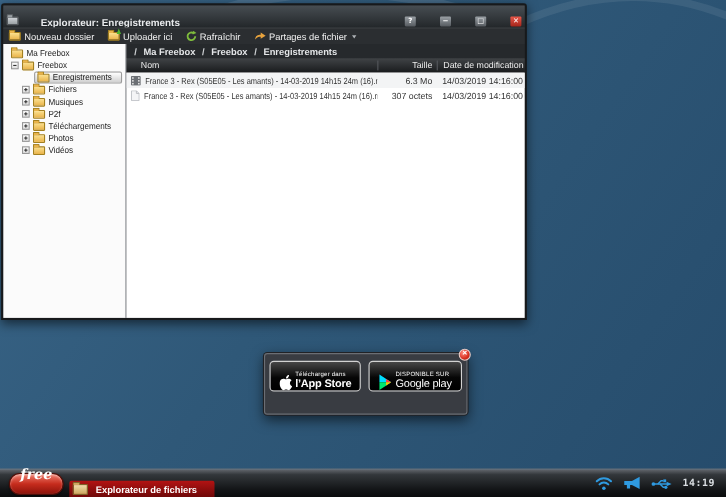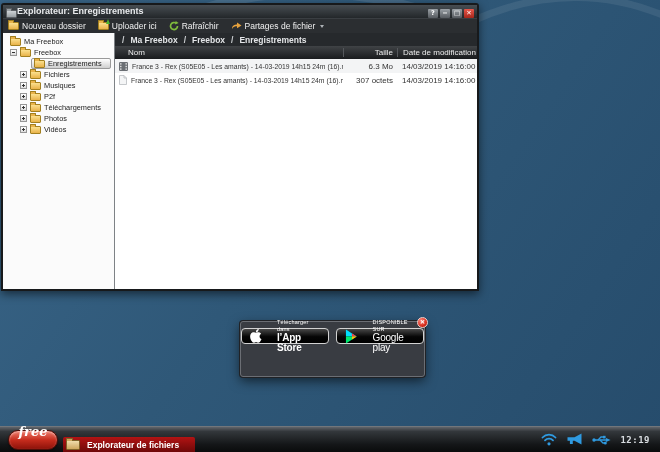--- a/index.html
+++ b/index.html
@@ -6,21 +6,21 @@
   html,body{width:660px;height:452px}
   .stage{position:relative;width:660px;height:452px;overflow:hidden;
     background:linear-gradient(125deg,#3a6689 0%,#2f5878 45%,#264c6c 100%);
     font-family:"Liberation Sans",sans-serif}
   .swirl{position:absolute;top:0;left:0;z-index:0}
 
   
   .window{position:absolute;left:1px;top:3px;width:478px;height:288px;z-index:1;
     background:#24272a;border:2px solid #17191b;border-radius:3px 3px 0 0;
     box-shadow:0 3px 10px rgba(0,0,0,.55);display:flex;flex-direction:column}
-  .titlebar{height:13px;flex:none;display:flex;align-items:flex-end;gap:0;padding:0 3px;
+  .titlebar{height:13px;flex:none;display:flex;align-items:flex-start;gap:20px;padding:10px 3px;
     background:linear-gradient(#474d52,#23272a)}
   .title{font-size:9px;font-weight:bold;color:#e8eaec;flex:1;white-space:nowrap;line-height:13px}
   .winbtn{width:10px;height:9px;font-size:6.5px;line-height:8px;text-align:center;color:#fff;
     background:linear-gradient(#9aa0a5,#565b60);border-radius:1px;margin-left:2px;cursor:default;
     font-family:"DejaVu Sans",sans-serif;font-weight:bold}
   .winbtn.close{background:linear-gradient(#e8574a,#a6261b)}
 
   .toolbar{height:15px;flex:none;display:flex;align-items:center;gap:12px;padding:0 5px;
     background:#2b2e31;border-top:1px solid #3a3e42}
   .tbitem{display:flex;align-items:center;gap:3px;font-size:8.5px;font-weight:normal;color:#f0f0f0;white-space:nowrap}
@@ -69,21 +69,21 @@
 
   
   .popup{position:absolute;left:240px;top:321px;width:185px;height:56px;z-index:2;
     background:#393c42;border:1px solid #6b6e74;border-radius:3px;
     box-shadow:0 0 0 1px #202226,0 4px 12px rgba(0,0,0,.6)}
   .popup-close{position:absolute;right:-4px;top:-5px;width:11px;height:11px;border-radius:50%;
     background:radial-gradient(circle at 35% 30%,#ff8a7e,#d82f1f 60%,#9c1509);
     border:1px solid #f0cfc9;color:#fff;font-size:6px;line-height:9px;text-align:center;font-weight:bold}
   .popup-title{margin-top:6px;text-align:center;font-size:9px;font-weight:bold;color:#fff}
   .badges{display:flex;justify-content:center;gap:7px;margin-top:6px}
-  .badge{height:16px;border-radius:4px;display:flex;align-items:center;gap:15px;padding:0 8px;color:#fff;
+  .badge{height:28px;border-radius:4px;display:flex;align-items:flex-end;gap:2px;padding:0 8px;color:#fff;
     background:linear-gradient(#474747,#060606 55%,#000);border:1px solid #d2d2d2}
   .bl1{font-size:5.5px;letter-spacing:.2px;line-height:7px}
   .bl2{font-size:10px;letter-spacing:-.2px;line-height:10px;font-weight:bold}
 
   
   .taskbar{position:absolute;left:0;bottom:0;width:660px;height:26px;z-index:3;display:flex;align-items:center;
     background:linear-gradient(#60646a,#33373b 18%,#141618 70%,#0a0b0c);border-top:1px solid #72767b}
   .freelogo{margin-left:8px;width:50px;height:20px;border-radius:10px;flex:none;
     background:linear-gradient(#ef7d6d,#c62c1d 50%,#8c120a);border:1px solid #4f0d07;
     box-shadow:inset 0 1px 2px rgba(255,255,255,.5),0 1px 2px rgba(0,0,0,.5);
@@ -307,16 +307,16 @@
         <svg width="19" height="12" viewBox="0 0 19 12">
           <circle cx="2" cy="6" r="1.7" fill="#2f9ae0"></circle>
           <path d="M2 6 H14.5" stroke="#2f9ae0" stroke-width="1.5"></path>
           <path d="M14 3.9 L18.5 6 L14 8.1 Z" fill="#2f9ae0"></path>
           <path d="M6 6 L9 3 H11" stroke="#2f9ae0" stroke-width="1.3" fill="none"></path>
           <rect x="11" y="1.8" width="2.6" height="2.6" fill="#2f9ae0"></rect>
           <path d="M8 6 L11 9 H12.3" stroke="#2f9ae0" stroke-width="1.3" fill="none"></path>
           <circle cx="13.3" cy="9" r="1.5" fill="#2f9ae0"></circle>
         </svg>
       </span>
-      <span class="tray-time">12:19</span>
+      <span class="tray-time">14:19</span>
     </span>
   </div>
 </div>
 
 </body></html>

